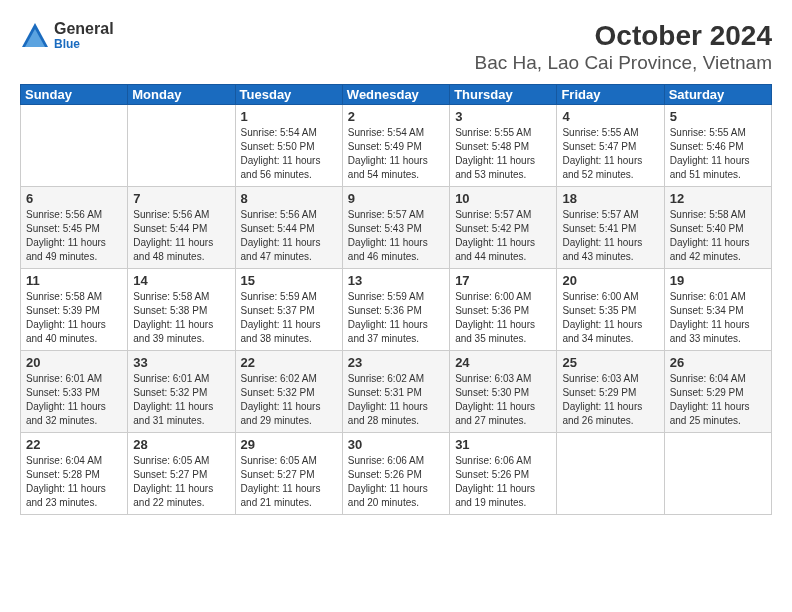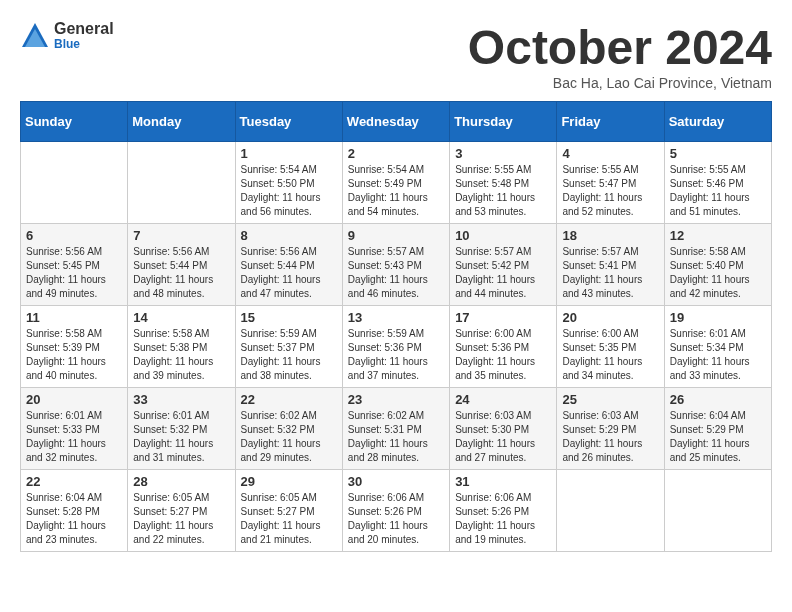--- a/index.html
+++ b/index.html
@@ -37,38 +37,38 @@
       color: #1a6bbf;
     }
     .logo-icon {
       width: 30px;
       height: 30px;
     }
     .title-section {
       text-align: right;
     }
     .month-title {
-      font-size: 48px;
+      font-size: 28px;
       font-weight: bold;
       color: #333;
     }
     .subtitle {
-      font-size: 14px;
+      font-size: 19px;
       color: #555;
     }
     .calendar {
       width: 100%;
       border-collapse: collapse;
       border: 1px solid #ccc;
     }
     .calendar th {
       background-color: #1a6bbf;
       color: #fff;
       font-size: 13px;
-      padding: 12px 4px;
+      padding: 2px 4px;
       text-align: left;
       border: 1px solid #1558a0;
       font-weight: bold;
     }
     .calendar td {
       vertical-align: top;
       border: 1px solid #ccc;
       padding: 4px 5px;
       min-height: 90px;
       width: calc(100% / 7);

